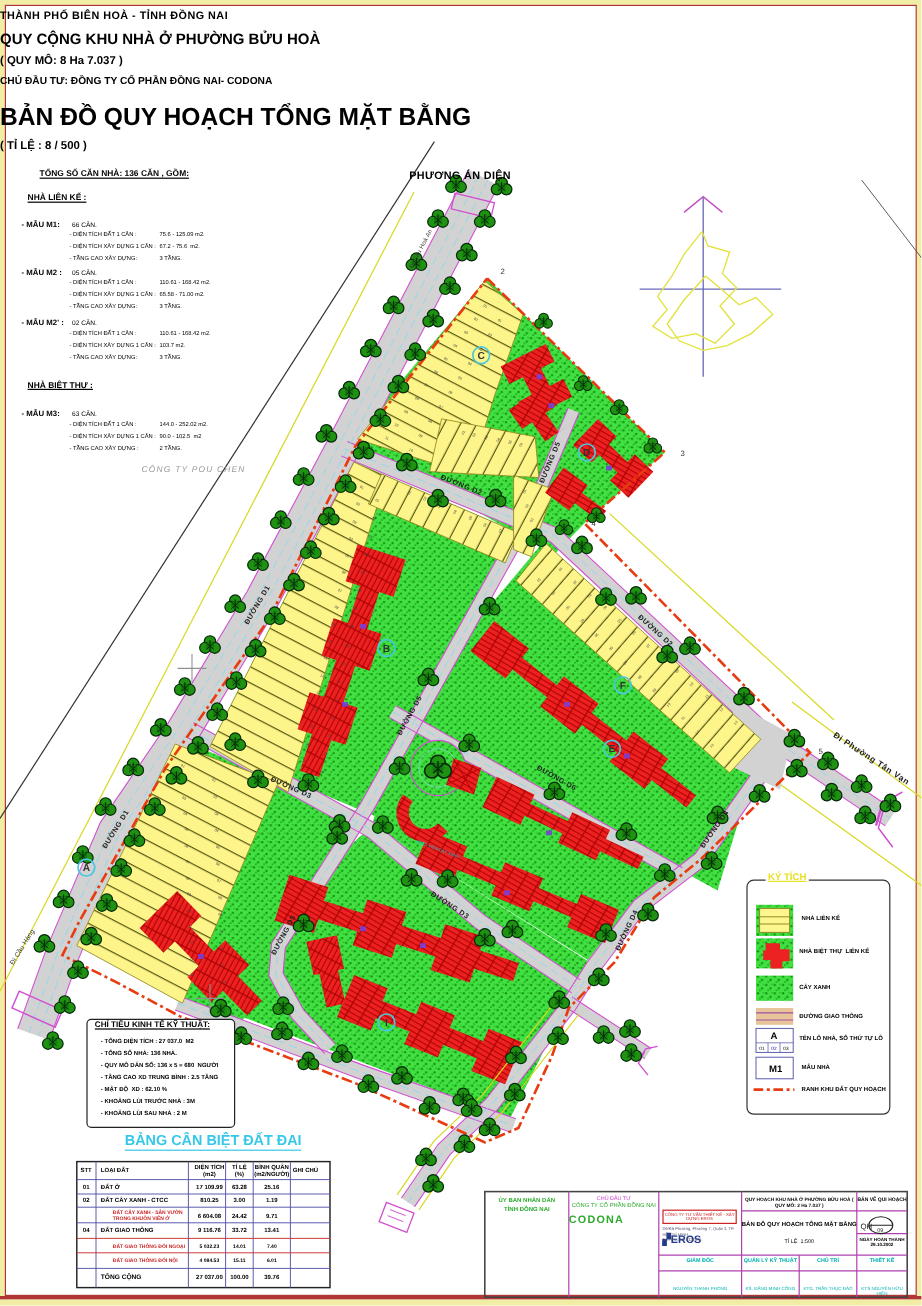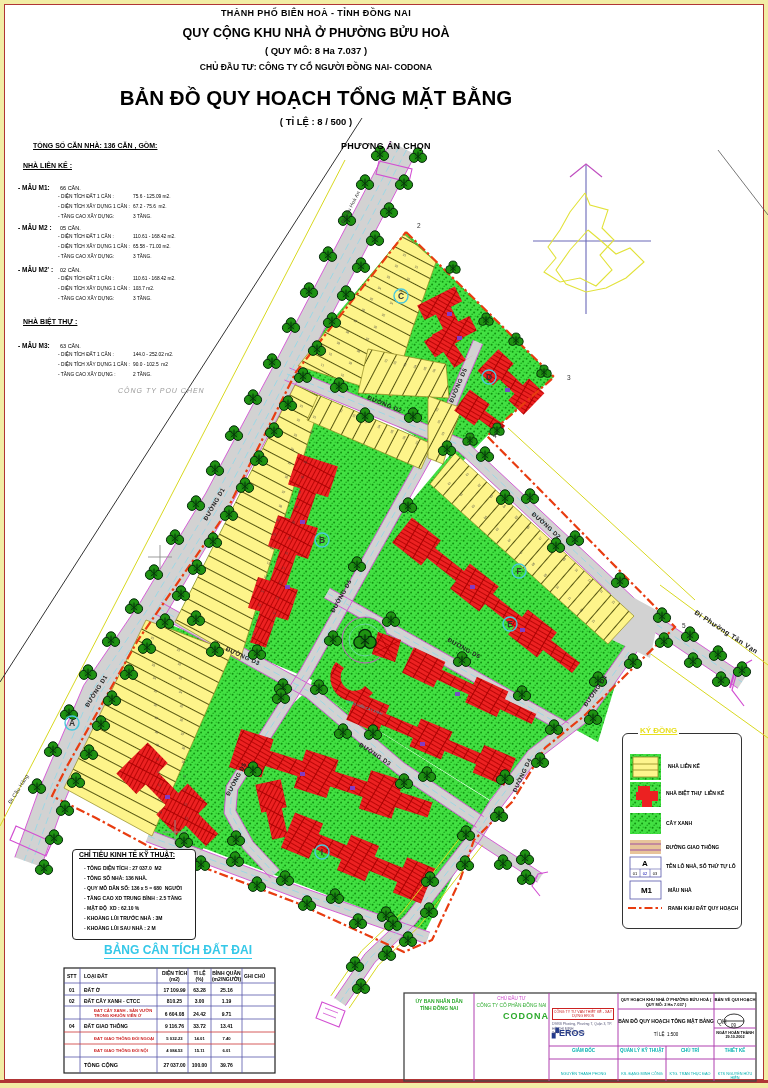--- a/index.html
+++ b/index.html
@@ -1,16 +1,16 @@
 <!DOCTYPE html>
 <html><head><meta charset="utf-8"><style>
 *{margin:0;padding:0;box-sizing:border-box}
 body{width:768px;height:1088px;position:relative;background:#fff;font-family:"Liberation Sans",sans-serif;overflow:hidden}
 .abs{position:absolute}
-.ctr{text-align:center;width:632px;left:0}
+.ctr{width:632px;left:0}
 </style></head><body>
 
 <div class="abs" style="left:0;top:0;width:768px;height:1088px;border:4px solid #f2eda5"></div>
 <div class="abs" style="left:4px;top:4px;width:760px;height:1076px;border:1.5px solid #b03535"></div>
 <div class="abs" style="left:0;top:1080px;width:768px;height:3px;background:#b03535"></div>
 <div class="abs" style="left:0;top:1083px;width:768px;height:5px;background:#f2eda5"></div>
 
 <svg width="768" height="1088" viewBox="0 0 768 1088" style="position:absolute;left:0;top:0">
     <defs>
 <pattern id="pG" width="7" height="7" patternUnits="userSpaceOnUse">
@@ -431,24 +431,24 @@
     <text x="322" y="855" font-size="8.5" font-weight="bold" fill="#333" text-anchor="middle">I</text>
     <text x="417" y="228" font-size="6.5" fill="#333">2</text>
     <text x="567" y="380" font-size="6.5" fill="#333">3</text>
     <text x="493" y="438" font-size="6.5" fill="#333">4</text>
     <text x="682" y="628" font-size="6.5" fill="#333">5</text>
   </svg>
 
 <div class="abs ctr" style="top:8px;font-size:9px;font-weight:bold;letter-spacing:.4px">THÀNH PHỐ BIÊN HOÀ - TỈNH ĐỒNG NAI</div>
 <div class="abs ctr" style="top:26px;font-size:12.5px;font-weight:bold">QUY CỘNG KHU NHÀ Ở PHƯỜNG BỬU HOÀ</div>
 <div class="abs ctr" style="top:45px;font-size:9.5px;font-weight:bold">( QUY MÔ: 8 Ha 7.037 )</div>
-<div class="abs ctr" style="top:62px;font-size:8.5px;font-weight:bold">CHỦ ĐẦU TƯ: CÔNG TY CỔ NGƯỜI ĐỒNG NAI- CODONA</div>
+<div class="abs ctr" style="top:62px;font-size:8.5px;font-weight:bold">CHỦ ĐẦU TƯ: ĐỒNG TY CỔ PHẦN ĐỒNG NAI- CODONA</div>
 <div class="abs ctr" style="top:86px;font-size:20.5px;font-weight:bold">BẢN ĐỒ QUY HOẠCH TỔNG MẶT BẰNG</div>
 <div class="abs ctr" style="top:116px;font-size:9.5px;font-weight:bold">( TỈ LỆ : 8 / 500 )</div>
-<div class="abs" style="left:341px;top:141px;font-size:9px;font-weight:bold;letter-spacing:.3px">PHƯƠNG ÁN CHỌN</div>
+<div class="abs" style="left:341px;top:141px;font-size:9px;font-weight:bold;letter-spacing:.3px">PHƯƠNG ÁN DIỆN</div>
 
 <div class="abs" style="left:33px;top:142px;font-size:7px;font-weight:bold;text-decoration:underline">TỔNG SỐ CĂN NHÀ: 136 CĂN , GỒM:</div>
 <div class="abs" style="left:23px;top:162px;font-size:7px;font-weight:bold;text-decoration:underline">NHÀ LIÊN KẾ :</div>
 <div class="abs" style="left:18px;top:184px;font-size:6.5px;font-weight:bold">- MẪU M1:</div>
 <div class="abs" style="left:60px;top:184.5px;font-size:5.5px">66 CĂN.</div>
 <div class="abs" style="left:58px;top:194px;font-size:4.8px">- DIỆN TÍCH ĐẤT 1 CĂN :</div>
 <div class="abs" style="left:133px;top:194px;font-size:4.8px">75.6 - 125.09 m2.</div>
 <div class="abs" style="left:58px;top:204px;font-size:4.8px">- DIỆN TÍCH XÂY DỰNG 1 CĂN :</div>
 <div class="abs" style="left:133px;top:204px;font-size:4.8px">67.2 - 75.6&nbsp; m2.</div>
 <div class="abs" style="left:58px;top:214px;font-size:4.8px">- TẦNG CAO XÂY DỰNG:</div>
@@ -473,21 +473,21 @@
 <div class="abs" style="left:18px;top:342px;font-size:6.5px;font-weight:bold">- MẪU M3:</div>
 <div class="abs" style="left:60px;top:343px;font-size:5.5px">63 CĂN.</div>
 <div class="abs" style="left:58px;top:352px;font-size:4.8px">- DIỆN TÍCH ĐẤT 1 CĂN :</div>
 <div class="abs" style="left:133px;top:352px;font-size:4.8px">144.0 - 252.02 m2.</div>
 <div class="abs" style="left:58px;top:362px;font-size:4.8px">- DIỆN TÍCH XÂY DỰNG 1 CĂN :</div>
 <div class="abs" style="left:133px;top:362px;font-size:4.8px">90.0 - 102.5&nbsp; m2</div>
 <div class="abs" style="left:58px;top:372px;font-size:4.8px">- TẦNG CAO XÂY DỰNG :</div>
 <div class="abs" style="left:133px;top:372px;font-size:4.8px">2 TẦNG.</div>
 
 <div class="abs" style="left:622px;top:733px;width:120px;height:196px;border:1.3px solid #333;border-radius:6px;background:#fff"></div>
-<div class="abs" style="left:638px;top:726px;font-size:8px;font-weight:bold;color:#e8e020;background:#fff;padding:0 2px;text-decoration:underline">KÝ ĐỒNG</div>
+<div class="abs" style="left:638px;top:726px;font-size:8px;font-weight:bold;color:#e8e020;background:#fff;padding:0 2px;text-decoration:underline">KÝ TÍCH</div>
 <svg class="abs" style="left:0;top:0" width="768" height="1088">
  <rect x="630" y="754" width="31" height="26" fill="url(#pG)"></rect>
  <rect x="633" y="757" width="25" height="20" fill="#fdf58d" stroke="#8f8820" stroke-width="0.8"></rect>
  <line x1="633" y1="764" x2="658" y2="764" stroke="#8f8820" stroke-width="0.8"></line>
  <line x1="633" y1="770" x2="658" y2="770" stroke="#8f8820" stroke-width="0.8"></line>
  <rect x="630" y="782" width="31" height="25" fill="url(#pG)"></rect>
  <path d="M638 786 h12 v5 h8 v10 h-6 v6 h-10 v-7 h-6 v-8 h2 z" fill="#ec2121"></path>
  <rect x="630" y="813" width="31" height="21" fill="url(#pG)"></rect>
  <rect x="630" y="840" width="31" height="14" fill="#e8c49a"></rect>
  <line x1="630" y1="844" x2="661" y2="844" stroke="#a050a0" stroke-width="1"></line>
@@ -517,21 +517,21 @@
 <div class="abs" style="left:84px;top:863px;font-size:5px;font-weight:bold;line-height:10px">
 - TỔNG DIỆN TÍCH : 27 037.0&nbsp; M2<br>
 - TỔNG SỐ NHÀ: 136 NHÀ.<br>
 - QUY MÔ DÂN SỐ: 136 x 5 = 680&nbsp; NGƯỜI<br>
 - TẦNG CAO XD TRUNG BÌNH : 2.5 TẦNG<br>
 - MẬT ĐỘ&nbsp; XD : 62.10 %<br>
 - KHOẢNG LÙI TRƯỚC NHÀ : 3M<br>
 - KHOẢNG LÙI SAU NHÀ : 2 M
 </div>
 
-<div class="abs" style="left:104px;top:943px;font-size:12px;font-weight:bold;color:#35c8e8;border-bottom:1.5px solid #35c8e8;padding-bottom:1px">BẢNG CÂN TÍCH ĐẤT ĐAI</div>
+<div class="abs" style="left:104px;top:943px;font-size:12px;font-weight:bold;color:#35c8e8;border-bottom:1.5px solid #35c8e8;padding-bottom:1px">BẢNG CÂN BIỆT ĐẤT ĐAI</div>
 <svg class="abs" style="left:0;top:0" width="768" height="1088">
 <g stroke="#5555aa" stroke-width="0.8" fill="none">
 <rect x="64" y="968" width="211" height="105" stroke="#222" stroke-width="1.2"></rect>
 <line x1="64" y1="983" x2="275" y2="983"></line>
       <line x1="64" y1="995" x2="275" y2="995"></line>
 <line x1="64" y1="1006" x2="275" y2="1006"></line>
       <line x1="64" y1="1019" x2="275" y2="1019"></line>
 <line x1="64" y1="1057" x2="275" y2="1057"></line>
 <line x1="80" y1="968" x2="80" y2="1073"></line>
       <line x1="157" y1="968" x2="157" y2="1073"></line>
@@ -598,21 +598,21 @@
 <line x1="714" y1="1028" x2="756" y2="1028"></line>
 </g>
 <text x="717" y="1024" font-size="6.5" fill="#222">QH</text>
 <ellipse cx="734" cy="1021" rx="10" ry="7" fill="none" stroke="#222" stroke-width="0.9"></ellipse>
 <line x1="724" y1="1021" x2="744" y2="1021" stroke="#222" stroke-width="0.9"></line>
 <text x="731" y="1027" font-size="4.5" fill="#222">09</text>
 </svg>
 <div class="abs" style="left:404px;top:998px;width:70px;text-align:center;font-size:5px;font-weight:bold;color:#2daa2d;line-height:7px">ỦY BAN NHÂN DÂN<br>TỈNH ĐỒNG NAI</div>
 <div class="abs" style="left:474px;top:996px;width:75px;text-align:center;font-size:4.5px;color:#cc44cc">CHỦ ĐẦU TƯ</div>
 <div class="abs" style="left:474px;top:1003px;width:75px;text-align:center;font-size:4.8px;color:#2daa2d">CÔNG TY CỔ PHẦN ĐỒNG NAI</div>
-<div class="abs" style="left:474px;top:1011px;width:75px;text-align:right;font-size:9px;font-weight:bold;color:#2daa2d;letter-spacing:1px">CODONA</div>
+<div class="abs" style="left:474px;top:1011px;width:75px;text-align:left;font-size:9px;font-weight:bold;color:#2daa2d;letter-spacing:1px">CODONA</div>
 <div class="abs" style="left:552px;top:1028px;font-size:9px;font-weight:bold;color:#223a8c"><span style="color:#223a8c">▞</span>EROS</div>
 <div class="abs" style="left:552px;top:1008px;width:62px;border:0.8px solid #cc2222;color:#cc2222;font-size:3.6px;text-align:center;padding:1px 0">CÔNG TY TƯ VẤN THIẾT KẾ - XÂY DỰNG EROS</div>
 <div class="abs" style="left:552px;top:1022px;width:62px;font-size:3.4px;color:#557;line-height:4.5px">D9/KB Phường, Phường 7, Quận 3, TP. HỒ CHÍ MINH<br>Tel / Fax: 08.9322575</div>
 <div class="abs" style="left:618px;top:997px;width:96px;text-align:center;font-size:4px;font-weight:bold">QUY HOẠCH KHU NHÀ Ở PHƯỜNG BỬU HOÀ ( QUY MÔ: 2 Ha 7.037 )</div>
 <div class="abs" style="left:618px;top:1018px;width:96px;text-align:center;font-size:5px;font-weight:bold">BẢN ĐỒ QUY HOẠCH TỔNG MẶT BẰNG</div>
 <div class="abs" style="left:618px;top:1032px;width:96px;text-align:center;font-size:4.5px">TỈ LỆ&nbsp; 1:500</div>
 <div class="abs" style="left:714px;top:997px;width:42px;text-align:center;font-size:4.2px;font-weight:bold">BẢN VẼ QUI HOẠCH</div>
 <div class="abs" style="left:714px;top:1031px;width:42px;text-align:center;font-size:3.8px;font-weight:bold">NGÀY HOÀN THÀNH<br>29.10.2002</div>
 <div class="abs" style="left:549px;top:1048px;width:69px;text-align:center;font-size:4.5px;color:#00b0b0;font-weight:bold">GIÁM ĐỐC</div>
 <div class="abs" style="left:618px;top:1048px;width:48px;text-align:center;font-size:4.5px;color:#00b0b0;font-weight:bold">QUẢN LÝ KỸ THUẬT</div>

